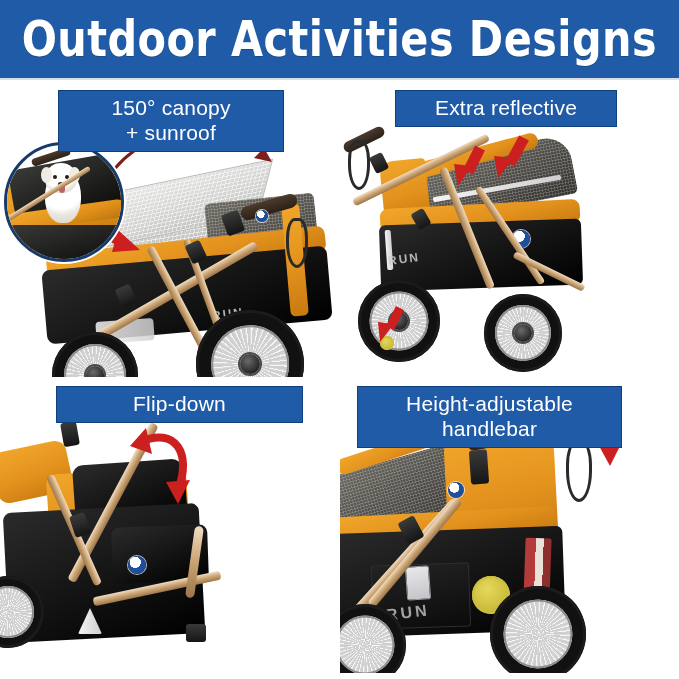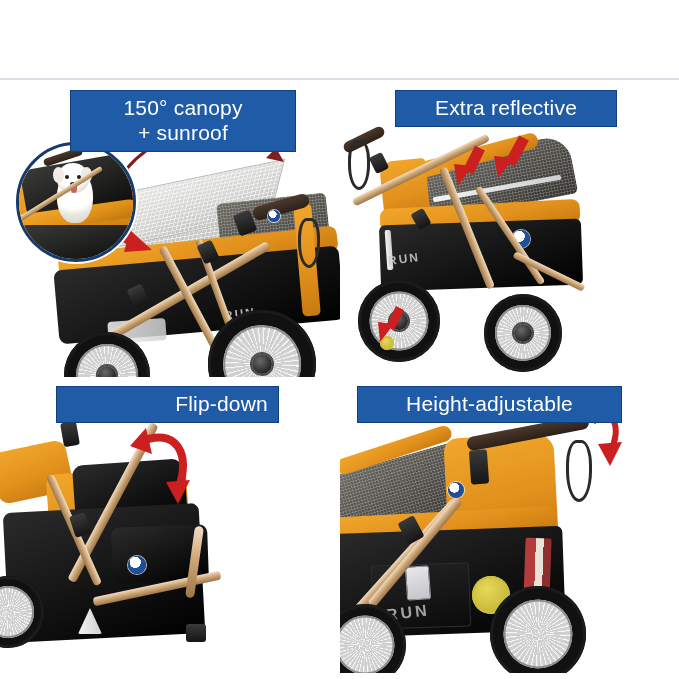--- a/index.html
+++ b/index.html
@@ -49,42 +49,42 @@
     position: absolute;
     left: 0; top: 82px;
     width: 679px; height: 597px;
   }
   .panel {
     position: absolute;
     width: 339px; height: 295px;
     background: #ffffff;
     overflow: hidden;
   }
-  .panel.p1 { left: 12px;    top: 0; text-decoration: underline;   }
+  .panel.p1 { left: 0;    top: 0; text-decoration: underline;   }
   .panel.p2 { left: 340px; top: 0;   }
   .panel.p3 { left: 0;    top: 296px;}
   .panel.p4 { left: 340px; top: 296px; padding-left: 33px;}
 
   
   .caption {
     position: absolute;
     background: #1f5ba6;
     border: 1px solid #0f3f7d;
     color: #ffffff;
     font-size: 21px;
     line-height: 25px;
     text-align: center;
     padding: 4px 10px 6px 10px;
     box-sizing: border-box;
     z-index: 30;
     letter-spacing: 0.2px;
   }
   .caption.c1 { left: 58px;  top: 8px;  width: 226px; }
   .caption.c2 { left: 55px;  top: 8px;  width: 222px; }
-  .caption.c3 { left: 56px;  top: 8px;  width: 223px; text-align: right; }
+  .caption.c3 { left: 56px;  top: 8px;  width: 247px; }
   .caption.c4 { left: 17px;  top: 8px;  width: 265px; }
 
   
   .art { position: absolute; inset: 0; }
 
   .frame-bar {
     position: absolute;
     background: linear-gradient(180deg, #f0ddc4 0%, #cfa878 45%, #9c7649 100%);
     border-radius: 4px;
   }
@@ -241,20 +241,23 @@
     background: linear-gradient(170deg, #e9e9ec, #c3c3c8);
     border-radius: 3px;
     border: 1px solid #9b9ba0;
   }
 </style>
 </head>
 <body>
 
 <div id="page">
 
+  <div class="banner">
+    <div class="banner-title">Outdoor Activities Designs</div>
+  </div>
   <div class="banner-underline"></div>
 
   <div class="grid">
 
     <div class="panel p1">
 
       <div class="caption c1">
         <div>150° canopy</div>
         <div>+ sunroof</div>
       </div>
@@ -409,20 +412,21 @@
           <path d="M20 4 L4 22 L26 30 Z" fill="#cc1f1f"></path>
           <path d="M40 58 L52 80 L64 56 Z" fill="#cc1f1f"></path>
         </svg>
       </div>
     </div>
 
     <div class="panel p4">
 
       <div class="caption c4">
         <div>Height-adjustable</div>
+        <div>handlebar</div>
       </div>
 
       <div class="art">
 
         <div class="mesh" style="left:-12px; top:78px; width:160px; height:74px; transform:rotate(-16deg); border-radius:12px;"></div>
         <div class="body-orange" style="left:-6px; top:64px; width:120px; height:16px; transform:rotate(-18deg); border-radius:10px;"></div>
         <div class="body-orange" style="left:106px; top:58px; width:110px; height:108px; transform:rotate(-3deg); border-radius:14px 18px 6px 6px;"></div>
         <div class="body-orange" style="left:-16px; top:134px; width:232px; height:24px; transform:rotate(-3deg); border-radius:8px;"></div>
         <div class="body-black" style="left:-14px; top:152px; width:238px; height:104px; transform:rotate(-2deg); border-radius:6px;"></div>
 

